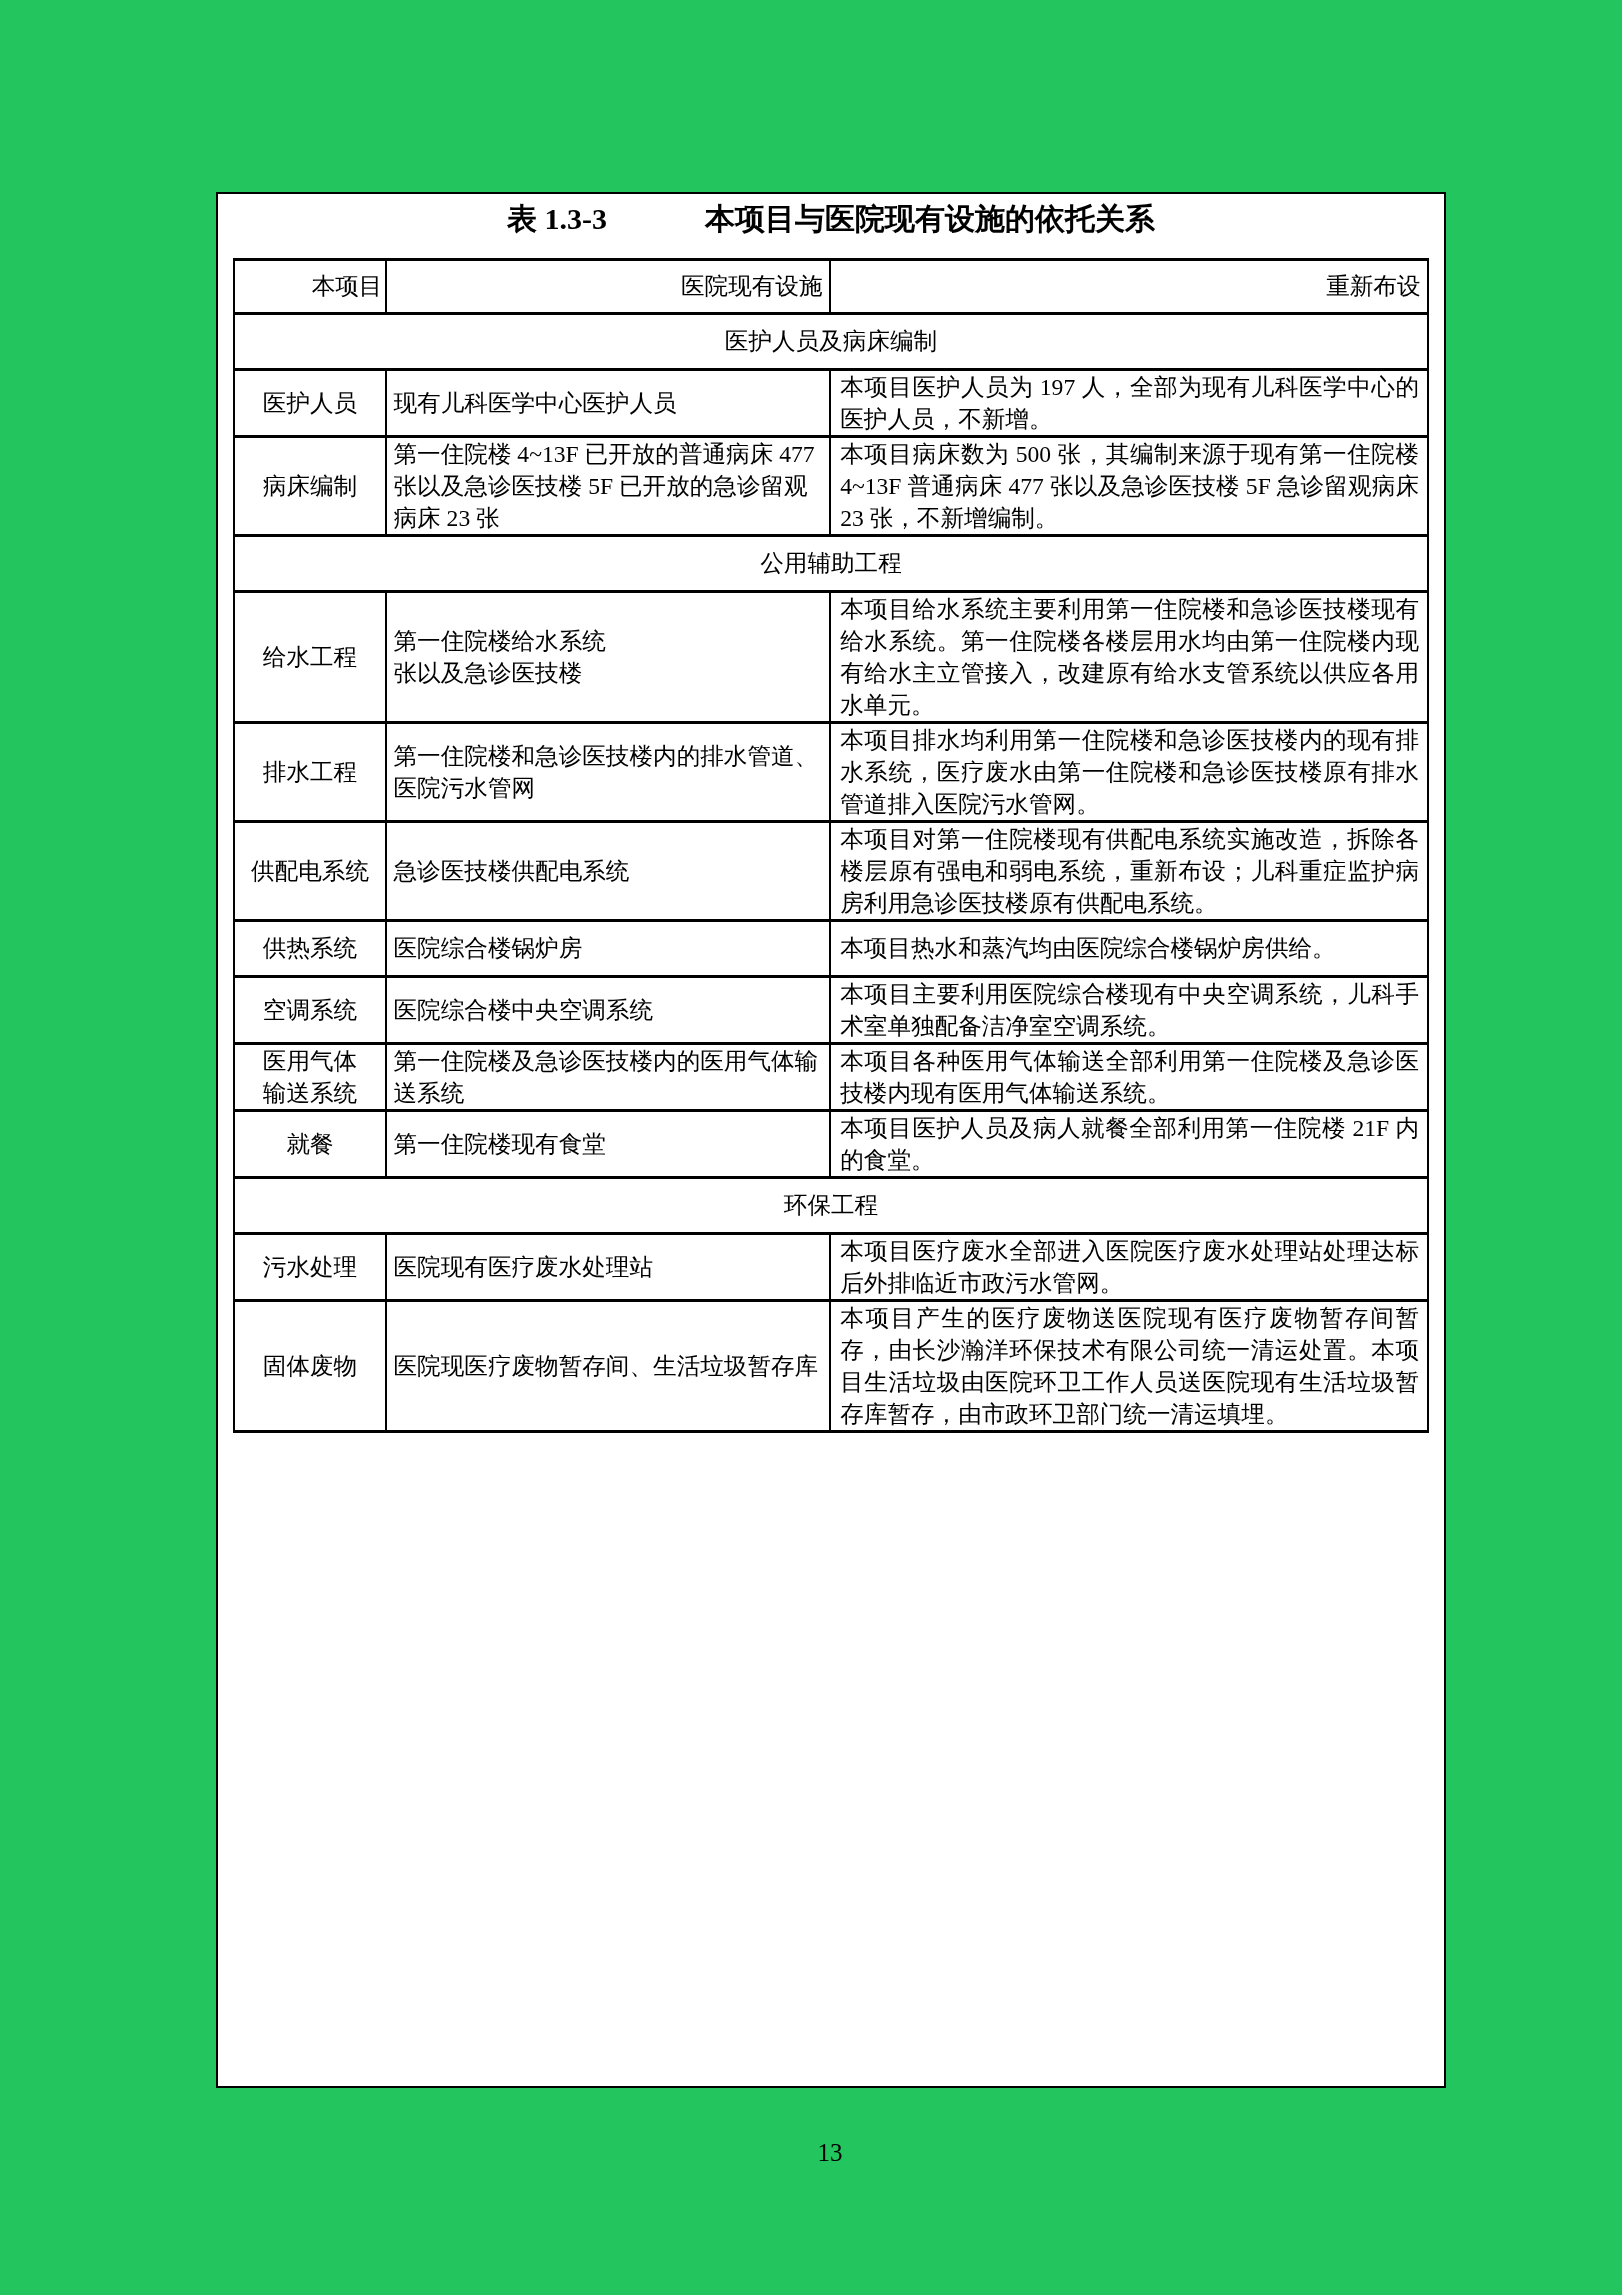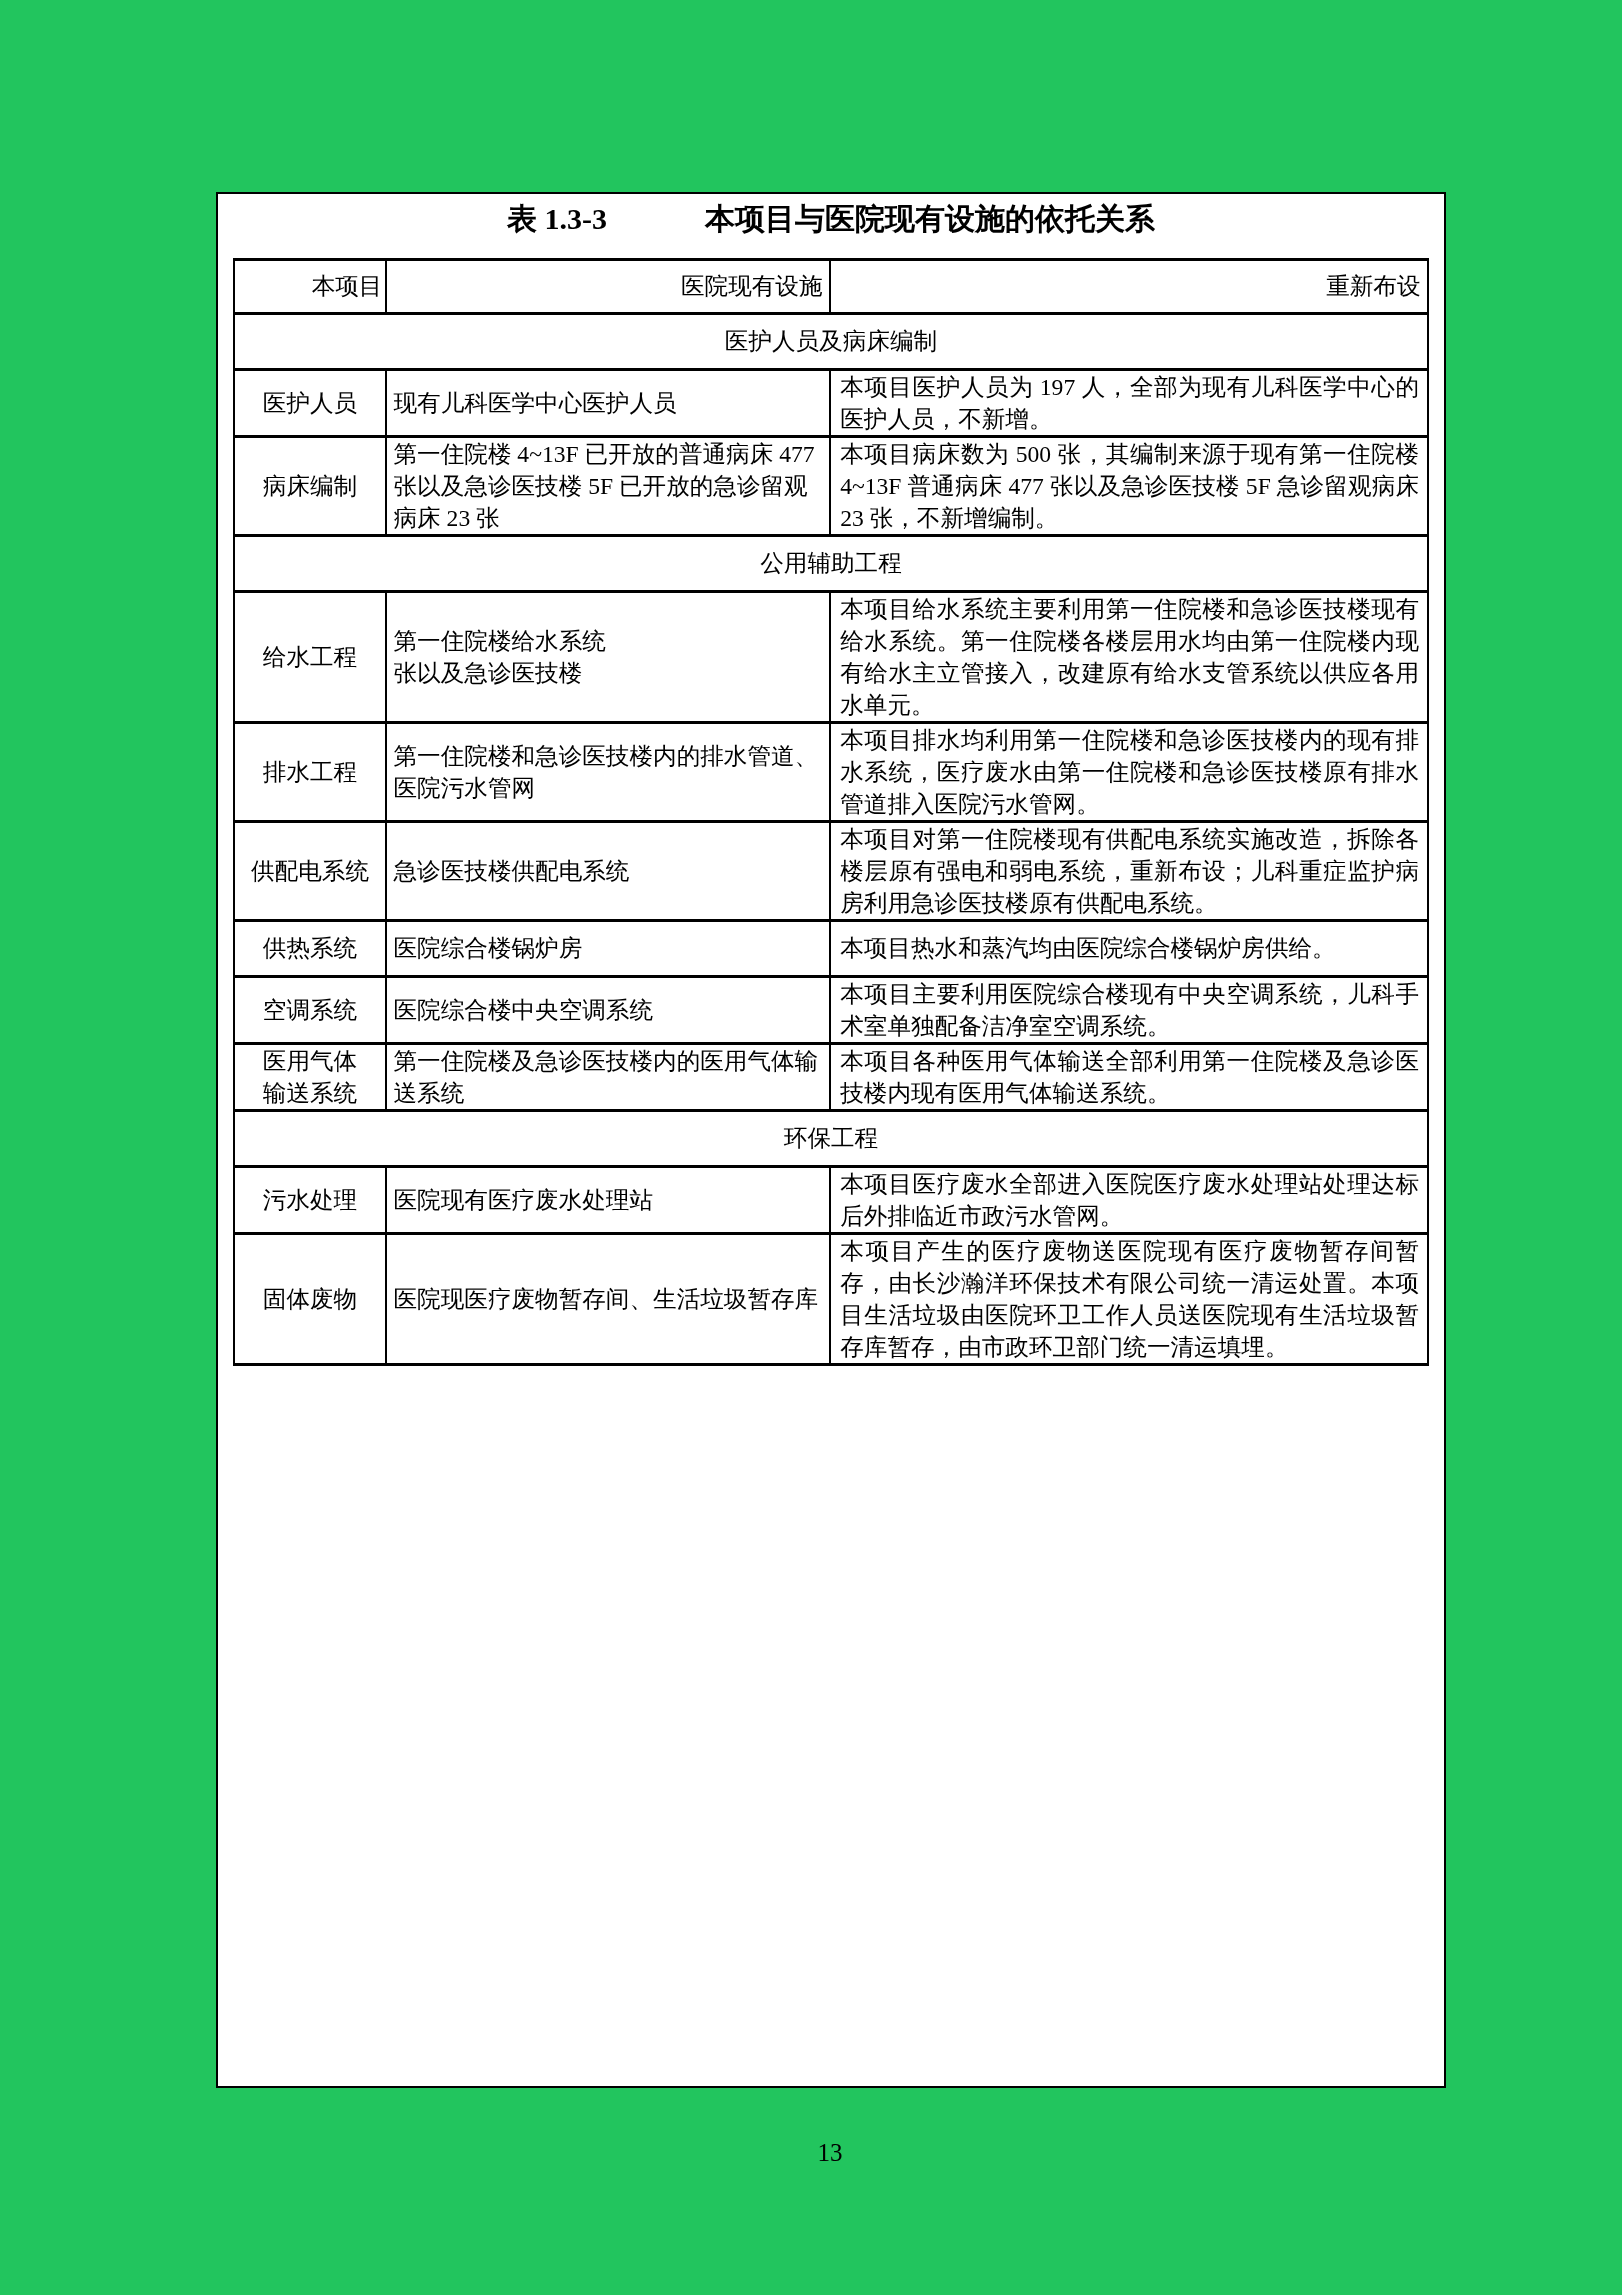--- a/index.html
+++ b/index.html
@@ -137,20 +137,25 @@
           <td class="c3">本项目主要利用医院综合楼现有中央空调系统，儿科手术室单独配备洁净室空调系统。</td>
         </tr>
 
         <tr style="height:65px">
           <td class="c1">医用气体
 输送系统</td>
           <td class="c2">第一住院楼及急诊医技楼内的医用气体输送系统</td>
           <td class="c3">本项目各种医用气体输送全部利用第一住院楼及急诊医技楼内现有医用气体输送系统。</td>
         </tr>
 
+        <tr style="height:62px">
+          <td class="c1">就餐</td>
+          <td class="c2">第一住院楼现有食堂</td>
+          <td class="c3">本项目医护人员及病人就餐全部利用第一住院楼 21F 内的食堂。</td>
+        </tr>
 
         <tr class="section" style="height:56px">
           <td colspan="3">环保工程</td>
         </tr>
 
         <tr style="height:65px">
           <td class="c1">污水处理</td>
           <td class="c2">医院现有医疗废水处理站</td>
           <td class="c3">本项目医疗废水全部进入医院医疗废水处理站处理达标后外排临近市政污水管网。</td>
         </tr>

